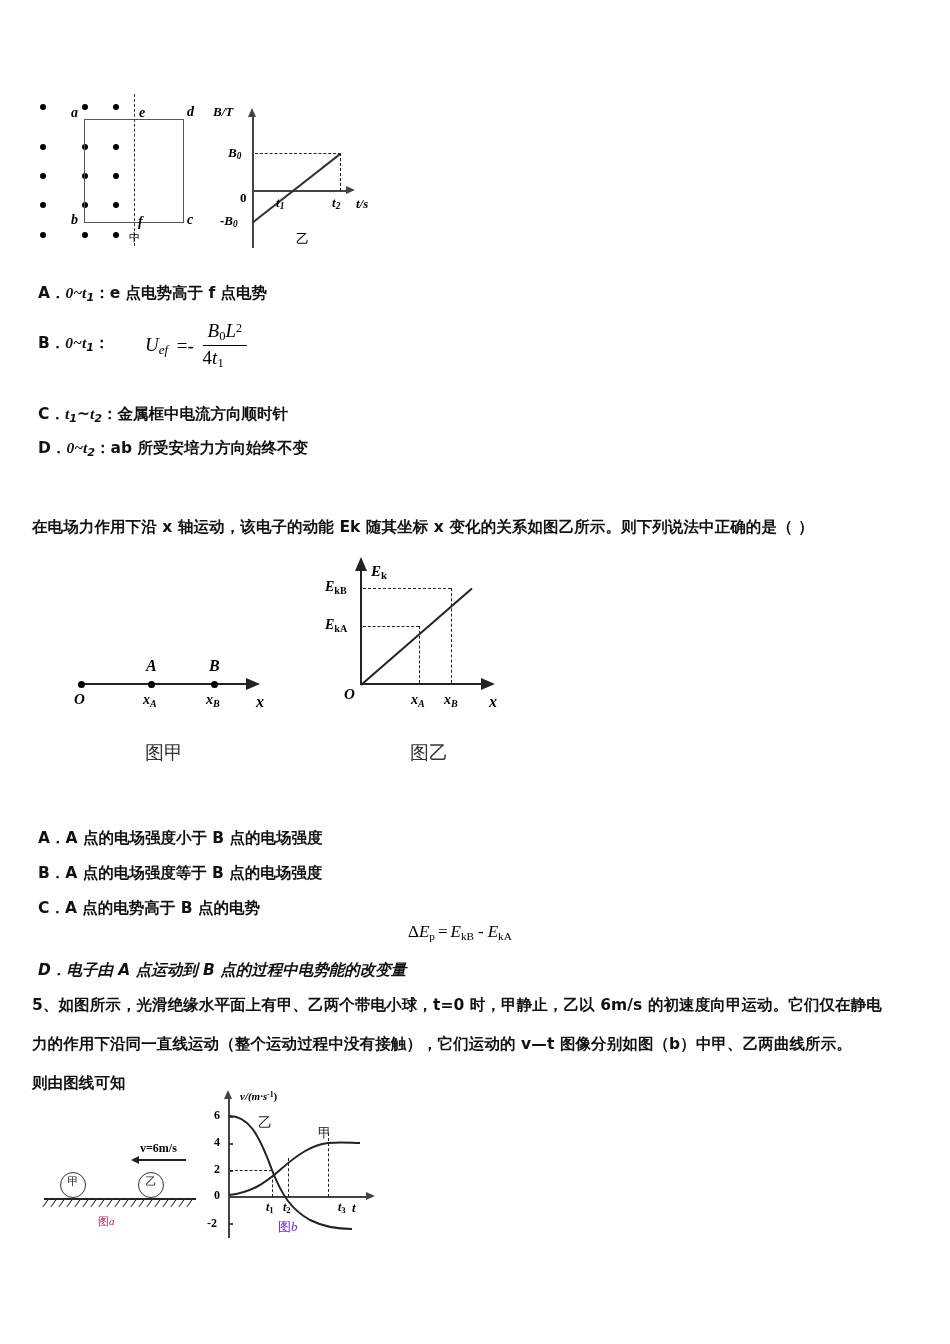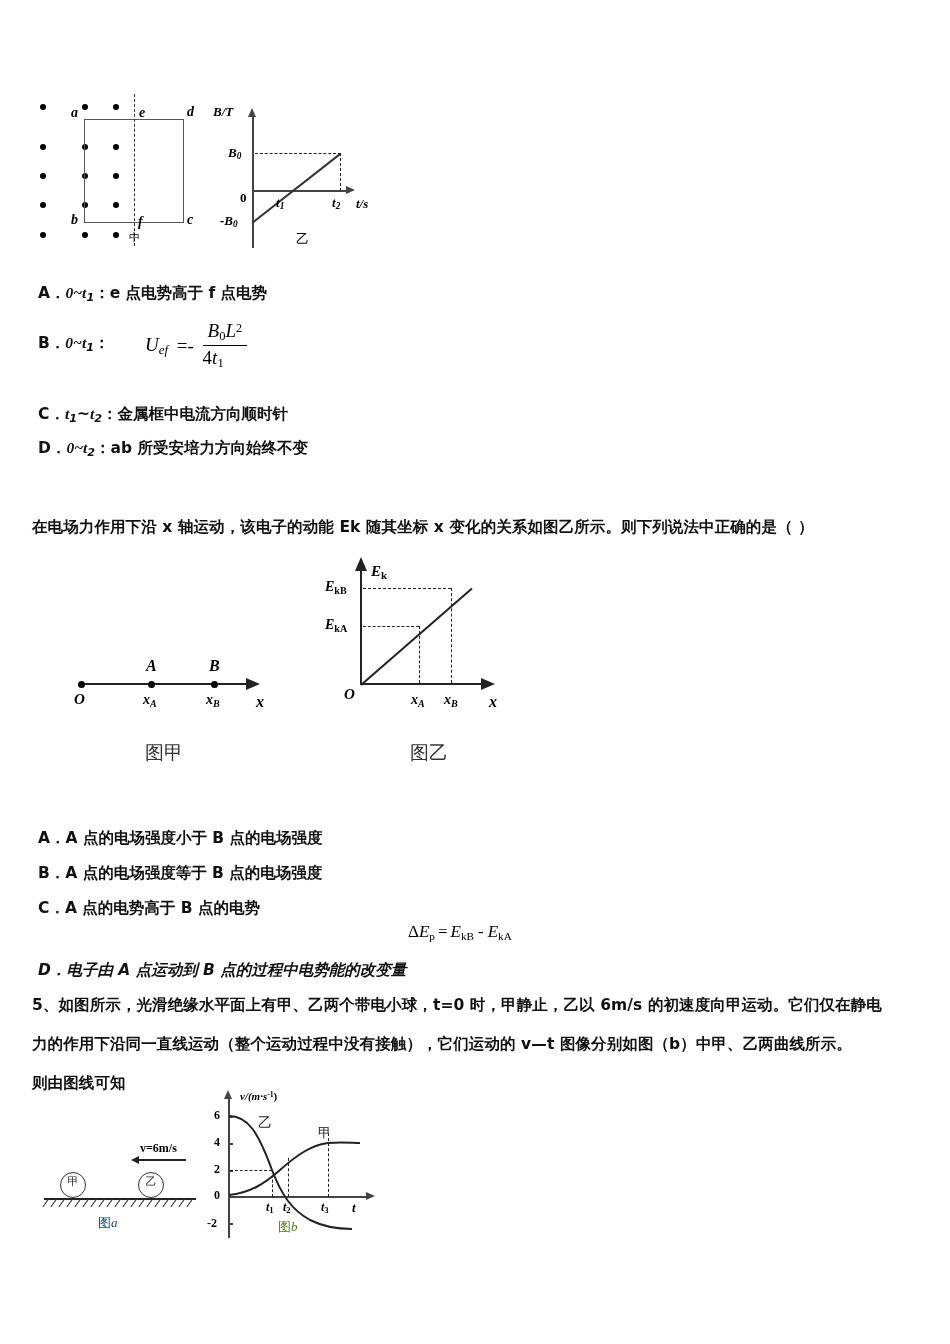--- a/index.html
+++ b/index.html
@@ -388,21 +388,21 @@
       <div class="hatch" style="left:136px; top:61px; height:10px;"></div>
       <div class="hatch" style="left:144px; top:61px; height:10px;"></div>
       <div class="hatch" style="left:152px; top:61px; height:10px;"></div>
 
       <div class="ground" style="left:98px; top:21px; width:48px; height:1.8px;"></div>
       <div class="arrow-left" style="left:91px; top:18px;"></div>
       <div class="vlabel" style="left:100px; top:3px;">
         <span>v=6m/s</span>
       </div>
 
-      <div style="position:absolute; left:58px; top:76px; font-family:'DejaVu Sans',sans-serif; font-size:13px; color:#0c4a6e;">
+      <div style="position:absolute; left:58px; top:76px; font-family:'DejaVu Sans',sans-serif; font-size:11px; color:#be185d;">
         <span>图</span><span style="font-family:'Liberation Serif',serif; font-style:italic;">a</span>
       </div>
     </div>
 
     <div style="position:absolute; left:160px; top:0; width:200px; height:170px;">
 
       <div class="axis-v" style="left:28px; top:10px; height:140px;"></div>
       <div class="arrow-up" style="left:24.3px; top:2px;"></div>
       <div class="axis-h" style="left:28px; top:108px; width:140px;"></div>
       <div class="arrow-right" style="left:166px; top:104.3px;"></div>
@@ -437,24 +437,24 @@
 
       <div style="position:absolute; left:58px; top:26px; font-family:'DejaVu Sans',sans-serif; font-size:14px; color:#222;">乙</div>
       <div style="position:absolute; left:118px; top:36px; font-family:'DejaVu Sans',sans-serif; font-size:13px; color:#222;">甲</div>
 
       <div class="glabel" style="left:66px; top:112px; font-size:12px;">
         <span>t</span><span class="sub" style="font-style:normal;">1</span>
       </div>
       <div class="glabel" style="left:83px; top:112px; font-size:12px;">
         <span>t</span><span class="sub" style="font-style:normal;">2</span>
       </div>
-      <div class="glabel" style="left:121px; top:112px; font-size:12px;">
+      <div class="glabel" style="left:138px; top:112px; font-size:12px;">
         <span>t</span><span class="sub" style="font-style:normal;">3</span>
       </div>
       <div class="glabel" style="left:152px; top:112px; font-size:13px;">t</div>
 
-      <div style="position:absolute; left:78px; top:130px; font-family:'DejaVu Sans',sans-serif; font-size:13px; color:#4d7c0f;">
+      <div style="position:absolute; left:78px; top:130px; font-family:'DejaVu Sans',sans-serif; font-size:13px; color:#6d28d9;">
         <span>图</span><span style="font-family:'Liberation Serif',serif; font-style:italic;">b</span>
       </div>
     </div>
   </div>
 
 </div>
 
 </body></html>

